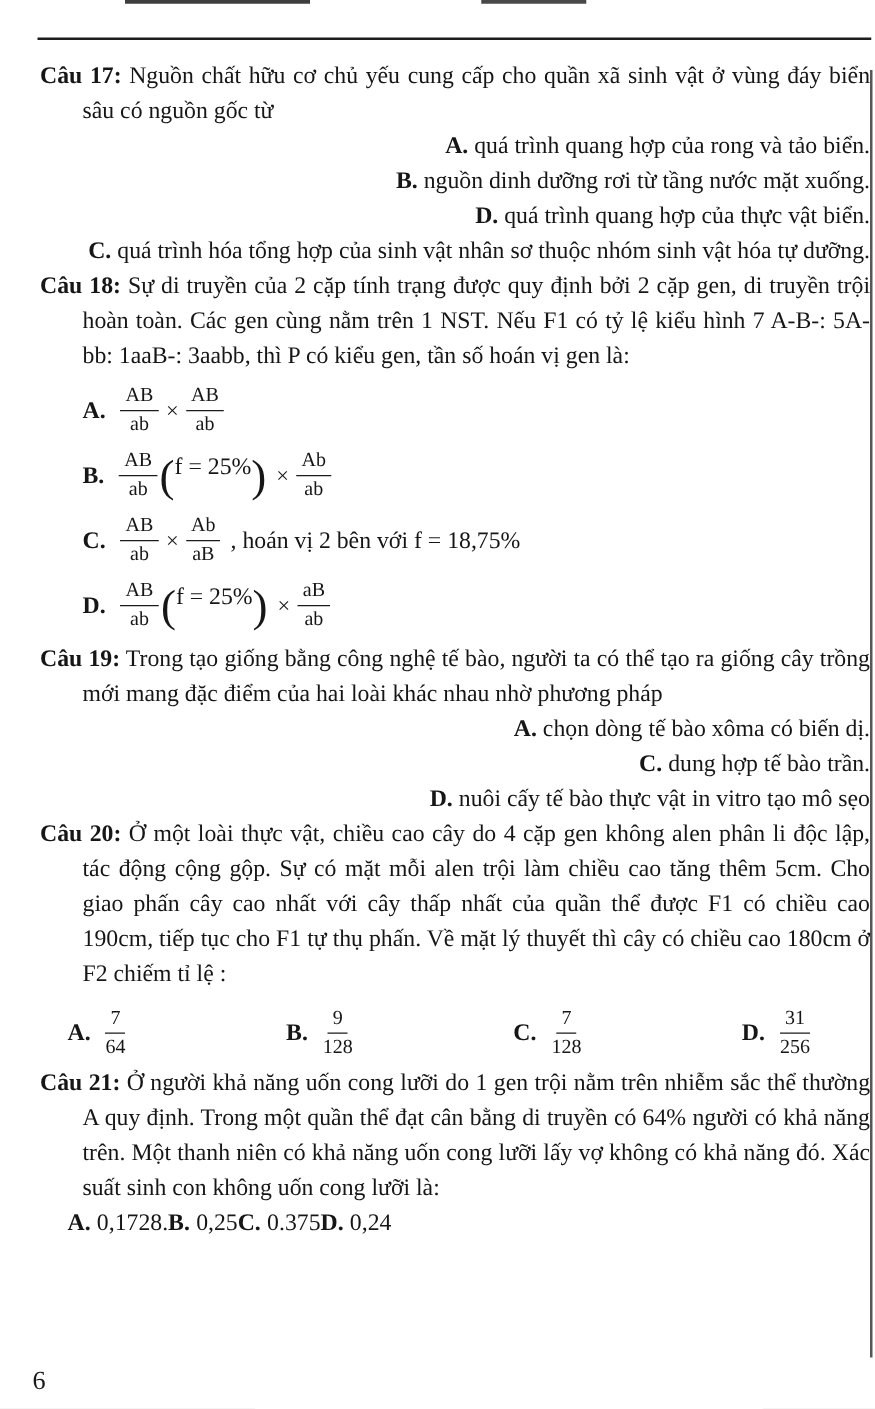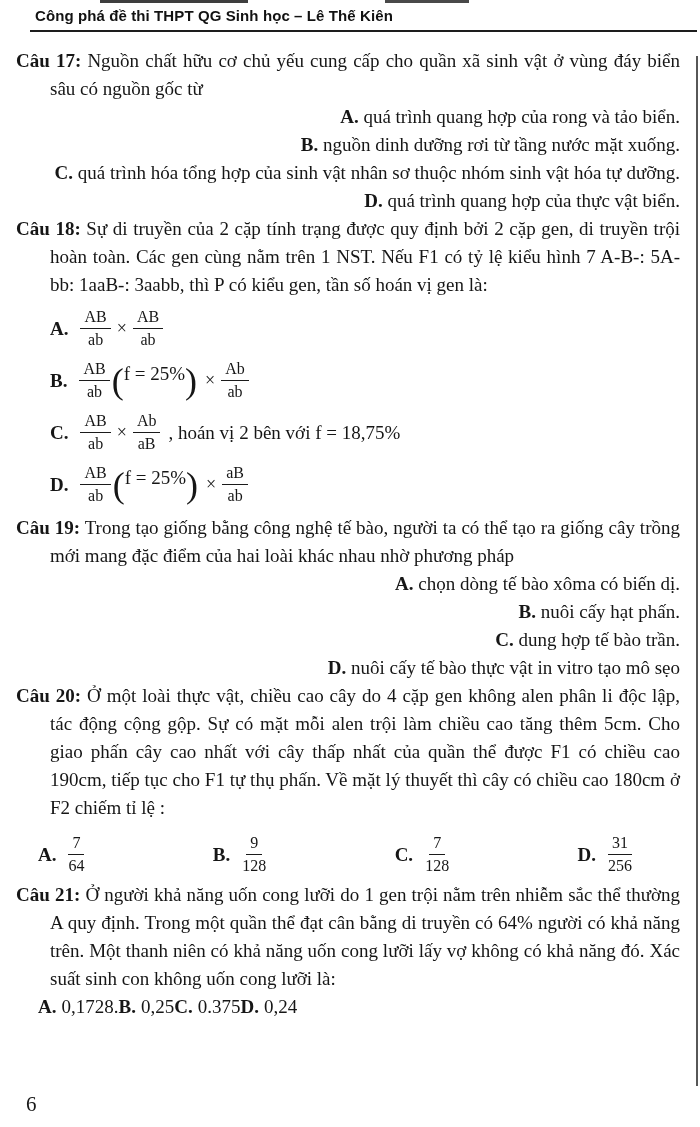--- a/index.html
+++ b/index.html
@@ -20,21 +20,21 @@
   
   .header-title{
     position:absolute;left:35px;top:7px;
     font-family:"Liberation Sans","DejaVu Sans",sans-serif;
     font-weight:bold;font-size:15px;letter-spacing:.1px;color:#121212;
   }
   .header-rule{position:absolute;left:30px;top:30px;width:667px;height:2px;background:#1d1d1d;}
 
   
   .content{
-    position:absolute;left:16px;top:47px;width:664px;
+    position:absolute;left:32px;top:47px;width:664px;
     font-size:19px;line-height:28px;
     text-align:justify;
   }
   .q{margin:0;padding-left:34px;text-indent:-34px;}
   .qlabel{font-weight:bold;}
   .opt{margin:0;padding-left:34px;text-align:right;}
   .olabel{font-weight:bold;}
 
   
   .mopt{
@@ -79,30 +79,29 @@
 </style>
 </head>
 <body>
 
 <div class="page">
 
   <div class="artifact art-top-1"></div>
   <div class="artifact art-top-2"></div>
   <div class="artifact right-border"></div>
 
-  <div class="header-title">Công phá đề thi THPT QG Sinh học – Lê Thế Kiên</div>
   <div class="header-rule"></div>
 
   <div class="content">
 
     <p class="q"><b class="qlabel">Câu 17:</b> <span>Nguồn chất hữu cơ chủ yếu cung cấp cho quần xã sinh vật ở vùng đáy biển sâu có nguồn gốc từ</span></p>
     <div class="opt"><b class="olabel">A.</b> <span>quá trình quang hợp của rong và tảo biển.</span></div>
     <div class="opt"><b class="olabel">B.</b> <span>nguồn dinh dưỡng rơi từ tầng nước mặt xuống.</span></div>
+    <div class="opt"><b class="olabel">D.</b> <span>quá trình quang hợp của thực vật biển.</span></div>
     <div class="opt"><b class="olabel">C.</b> <span>quá trình hóa tổng hợp của sinh vật nhân sơ thuộc nhóm sinh vật hóa tự dưỡng.</span></div>
-    <div class="opt"><b class="olabel">D.</b> <span>quá trình quang hợp của thực vật biển.</span></div>
 
     <p class="q"><b class="qlabel">Câu 18:</b> <span>Sự di truyền của 2 cặp tính trạng được quy định bởi 2 cặp gen, di truyền trội hoàn toàn. Các gen cùng nằm trên 1 NST. Nếu F1 có tỷ lệ kiểu hình 7 A-B-: 5A-bb: 1aaB-: 3aabb, thì P có kiểu gen, tần số hoán vị gen là:</span></p>
 
     <div class="mopt">
       <b class="olabel">A.</b>
       <span class="frac">
           <span class="num">AB</span>
           <span class="den">ab</span>
         </span>
       <span class="mop">×</span>
@@ -153,21 +152,20 @@
         </span>
       <span class="mop">×</span>
       <span class="frac">
           <span class="num">aB</span>
           <span class="den">ab</span>
         </span>
     </div>
 
     <p class="q"><b class="qlabel">Câu 19:</b> <span>Trong tạo giống bằng công nghệ tế bào, người ta có thể tạo ra giống cây trồng mới mang đặc điểm của hai loài khác nhau nhờ phương pháp</span></p>
     <div class="opt"><b class="olabel">A.</b> <span>chọn dòng tế bào xôma có biến dị.</span></div>
-    <div class="opt"><b class="olabel">B.</b> <span>nuôi cấy hạt phấn.</span></div>
     <div class="opt"><b class="olabel">C.</b> <span>dung hợp tế bào trần.</span></div>
     <div class="opt"><b class="olabel">D.</b> <span>nuôi cấy tế bào thực vật in vitro tạo mô sẹo</span></div>
 
     <p class="q"><b class="qlabel">Câu 20:</b> <span>Ở một loài thực vật, chiều cao cây do 4 cặp gen không alen phân li độc lập, tác động cộng gộp. Sự có mặt mỗi alen trội làm chiều cao tăng thêm 5cm. Cho giao phấn cây cao nhất với cây thấp nhất của quần thể được F1 có chiều cao 190cm, tiếp tục cho F1 tự thụ phấn. Về mặt lý thuyết thì cây có chiều cao 180cm ở F2 chiếm tỉ lệ :</span></p>
     <div class="fopt-row">
       <div class="fopt">
           <b class="olabel">A.</b>
           <span class="frac">
             <span class="num">7</span>
             <span class="den">64</span>

